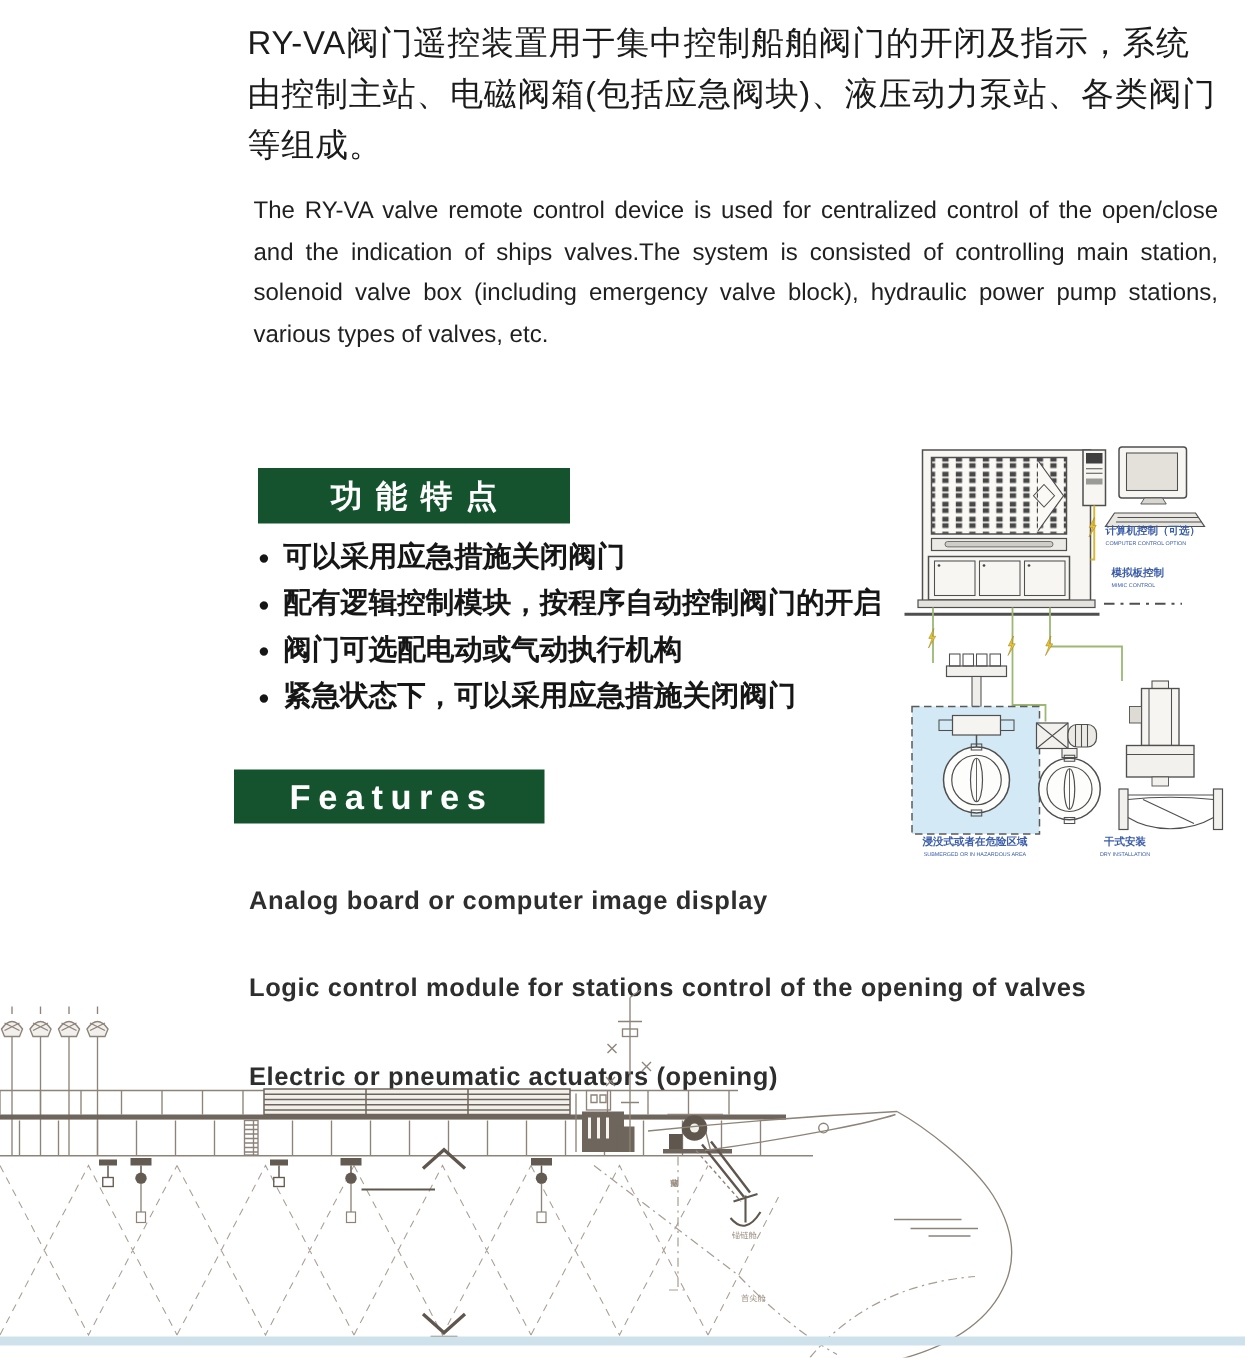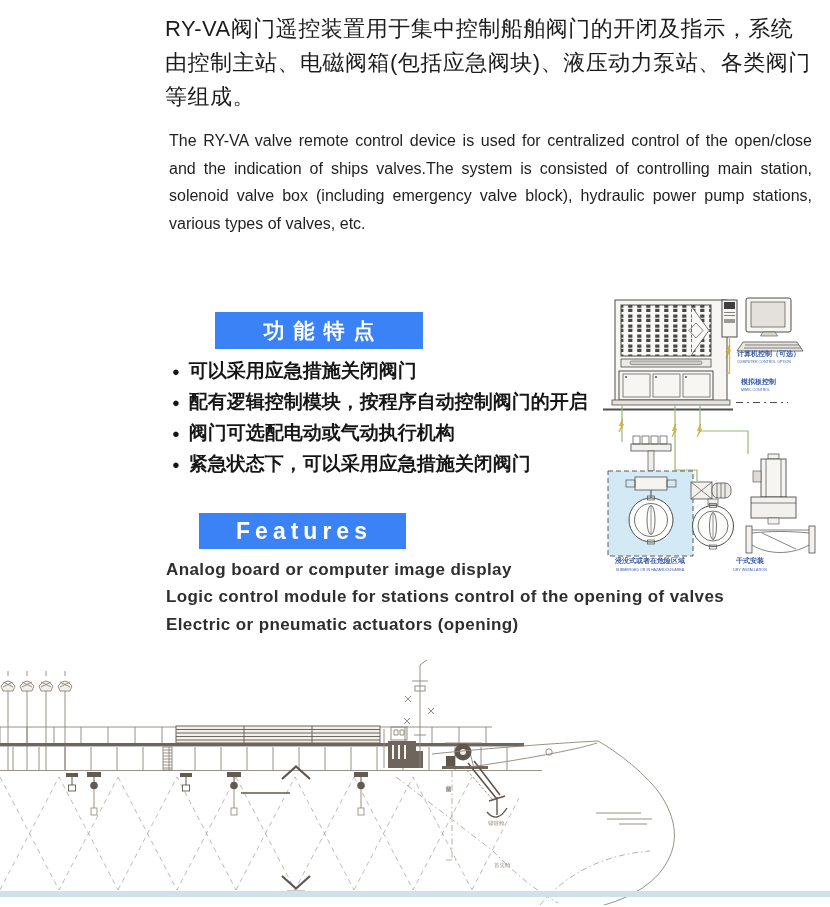--- a/index.html
+++ b/index.html
@@ -2,33 +2,33 @@
 <html><head>
 <meta charset="utf-8">
 <style>
   html,body{margin:0;padding:0;background:#ffffff;}
   .page{position:relative;width:830px;height:907px;background:#ffffff;overflow:hidden;
         font-family:"Liberation Sans","DejaVu Sans",sans-serif;}
   .intro-zh{position:absolute;left:165px;top:12px;width:650px;font-size:22px;font-weight:400;
             line-height:34px;color:#1b1b1b;letter-spacing:.5px;margin:0;}
   .intro-en{position:absolute;left:169px;top:127px;width:643px;font-size:16px;font-weight:400;
             line-height:27.5px;color:#1f1f1f;text-align:justify;margin:0;}
-  .sec-box{position:absolute;background:#3b82f6;color:#ffffff;display:flex;align-items:center;
-           justify-content:center;margin-left:43px;}
+  .sec-box{position:absolute;background:#14532d;color:#ffffff;display:flex;align-items:center;
+           justify-content:center;}
   .sec-zh{left:172px;top:312px;width:208px;height:37px;font-size:21px;font-weight:700;
           letter-spacing:9px;text-indent:9px;}
   .sec-en{left:156px;top:513px;width:207px;height:36px;font-size:23px;font-weight:700;
           letter-spacing:5px;text-indent:3px;}
   .list-zh{position:absolute;left:172px;top:355px;width:480px;list-style:none;margin:0;padding:0;
            font-size:19px;font-weight:700;color:#161616;}
   .list-zh li{height:31px;display:flex;align-items:center;gap:9px;}
   .bullet{font-size:13px;line-height:1;transform:translateY(1px);}
   .list-en{position:absolute;left:166px;top:556px;width:560px;list-style:none;margin:0;padding:0;
            font-size:17px;font-weight:700;color:#2e2e2e;letter-spacing:.4px;}
-  .list-en li{height:27.5px;display:flex;align-items:center;}
+  .list-en li{height:27.5px;display:flex;align-items:center;margin-top:31px;}
   .sys-diagram{position:absolute;left:600px;top:293px;width:230px;height:300px;}
   .ship-drawing{position:absolute;left:0;top:655px;width:690px;height:250px;}
   .bottom-strip{position:absolute;left:0;top:891px;width:830px;height:6px;background:#cfe2ec;}
   
   .s1{fill:none;stroke:#8d8378;stroke-width:.9;}
   .s2{fill:none;stroke:#5f574e;}
   .dash{fill:none;stroke:#a79d92;stroke-width:.7;stroke-dasharray:5 4;}
   .dd{fill:none;stroke:#a79d92;stroke-width:.8;stroke-dasharray:6 3 1.5 3;}
   
   .d1{fill:#f7f6f2;stroke:#4f4f4f;stroke-width:1;}

